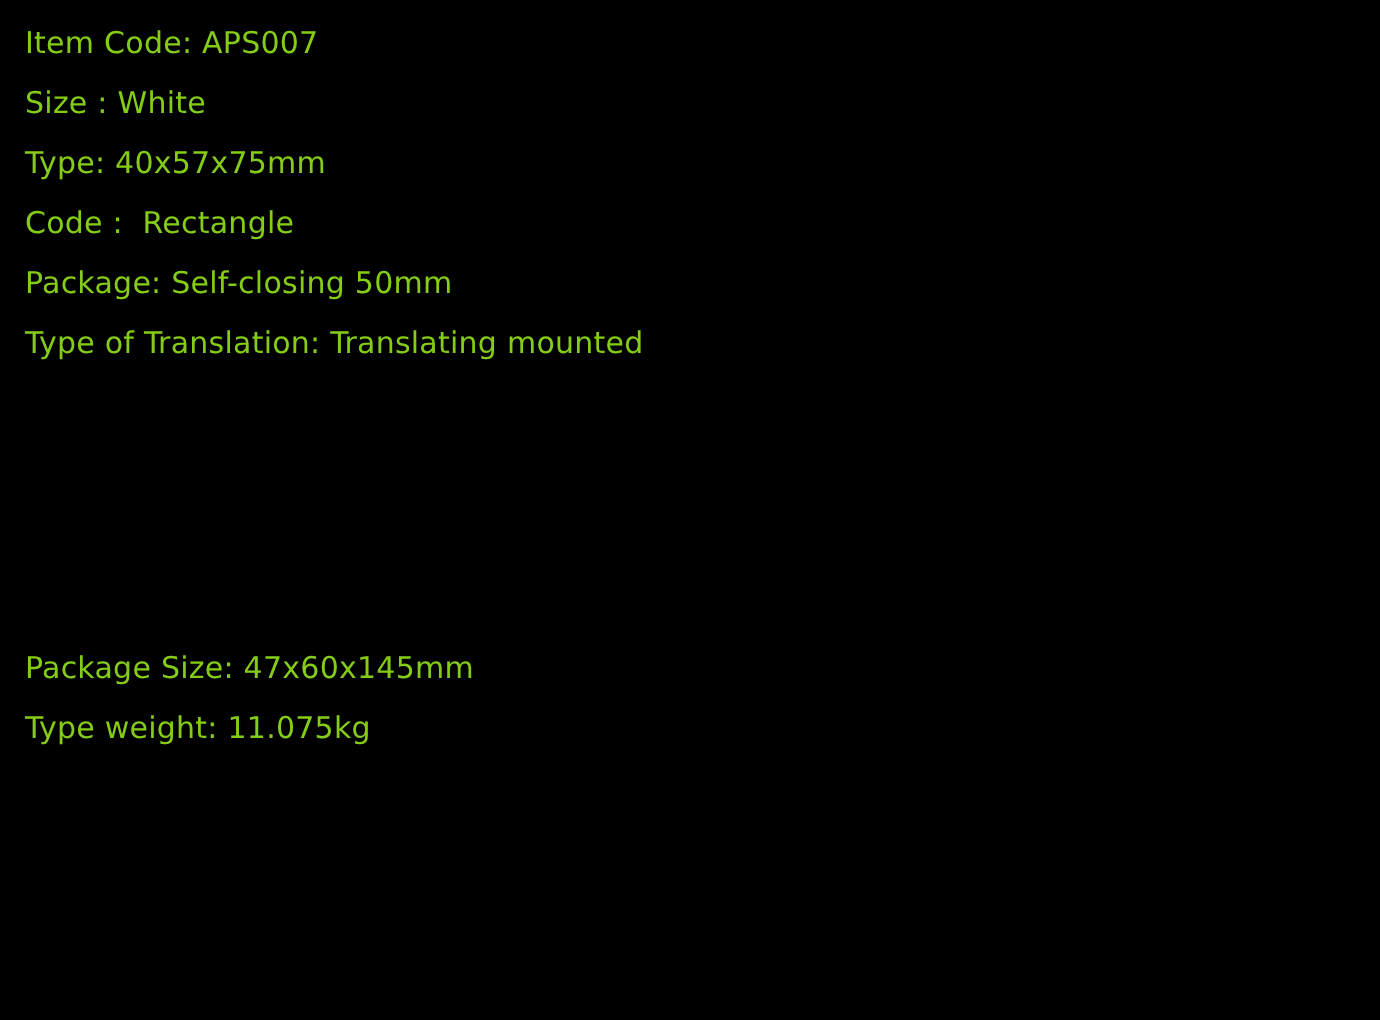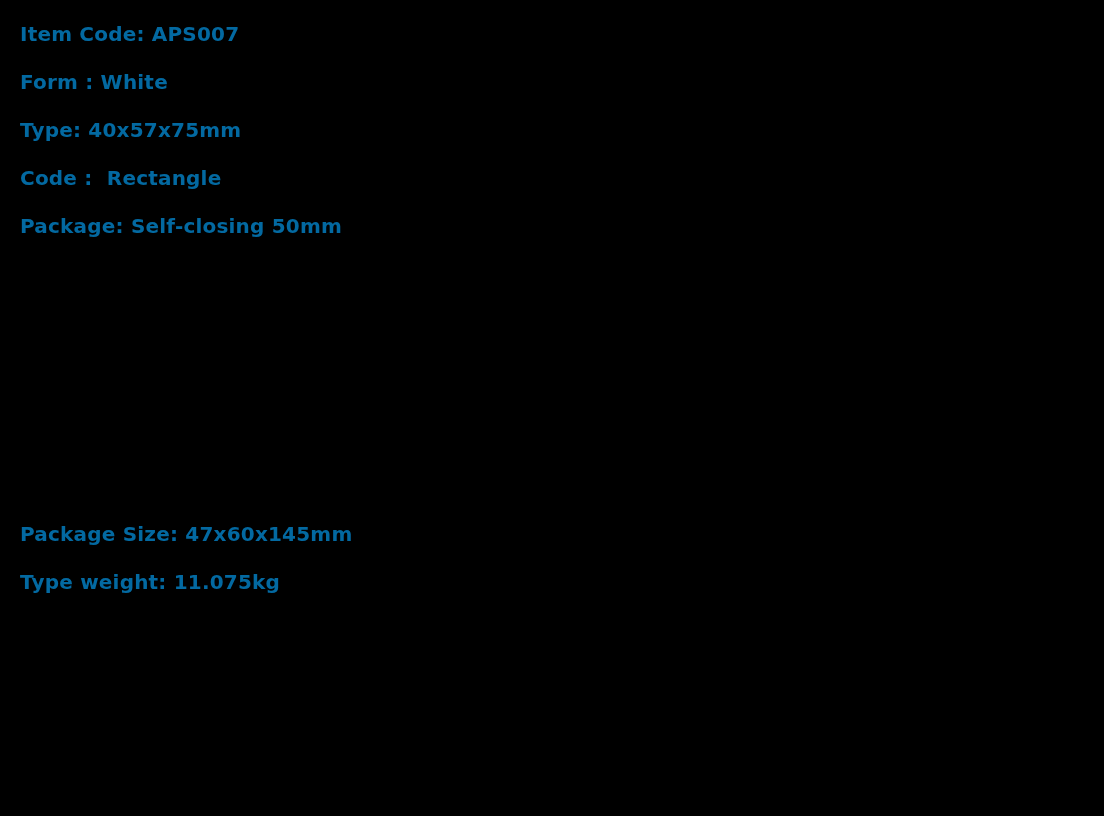--- a/index.html
+++ b/index.html
@@ -15,47 +15,48 @@
     overflow: hidden;
     font-family: "DejaVu Sans", sans-serif;
   }
   .spec-block {
     position: absolute;
     left: 20px;
     top: 10px;
     width: 1060px;
   }
   .spec-line {
-    color: #0369a1;
+    color: #84cc16;
     font-family: "DejaVu Sans", sans-serif;
-    font-weight: bold;
-    font-size: 20px;
+    font-weight: normal;
+    font-size: 24px;
     line-height: 48px;
     letter-spacing: 0.2px;
     white-space: pre;
   }
   .package-block {
     position: absolute;
     left: 20px;
     top: 490px;
     width: 1060px;
     margin-top: 20px;
   }
 </style>
 </head>
 <body>
 
 <div class="page">
 
   <div class="spec-block">
     <div class="spec-line">Item Code: APS007</div>
-    <div class="spec-line">Form : White</div>
+    <div class="spec-line">Size : White</div>
     <div class="spec-line">Type: 40x57x75mm</div>
     <div class="spec-line">Code :  Rectangle</div>
     <div class="spec-line">Package: Self-closing 50mm</div>
+    <div class="spec-line">Type of Translation: Translating mounted</div>
   </div>
 
   <div class="package-block">
     <div class="spec-line">Package Size: 47x60x145mm</div>
     <div class="spec-line">Type weight: 11.075kg</div>
   </div>
 
 </div>
 
 </body></html>

